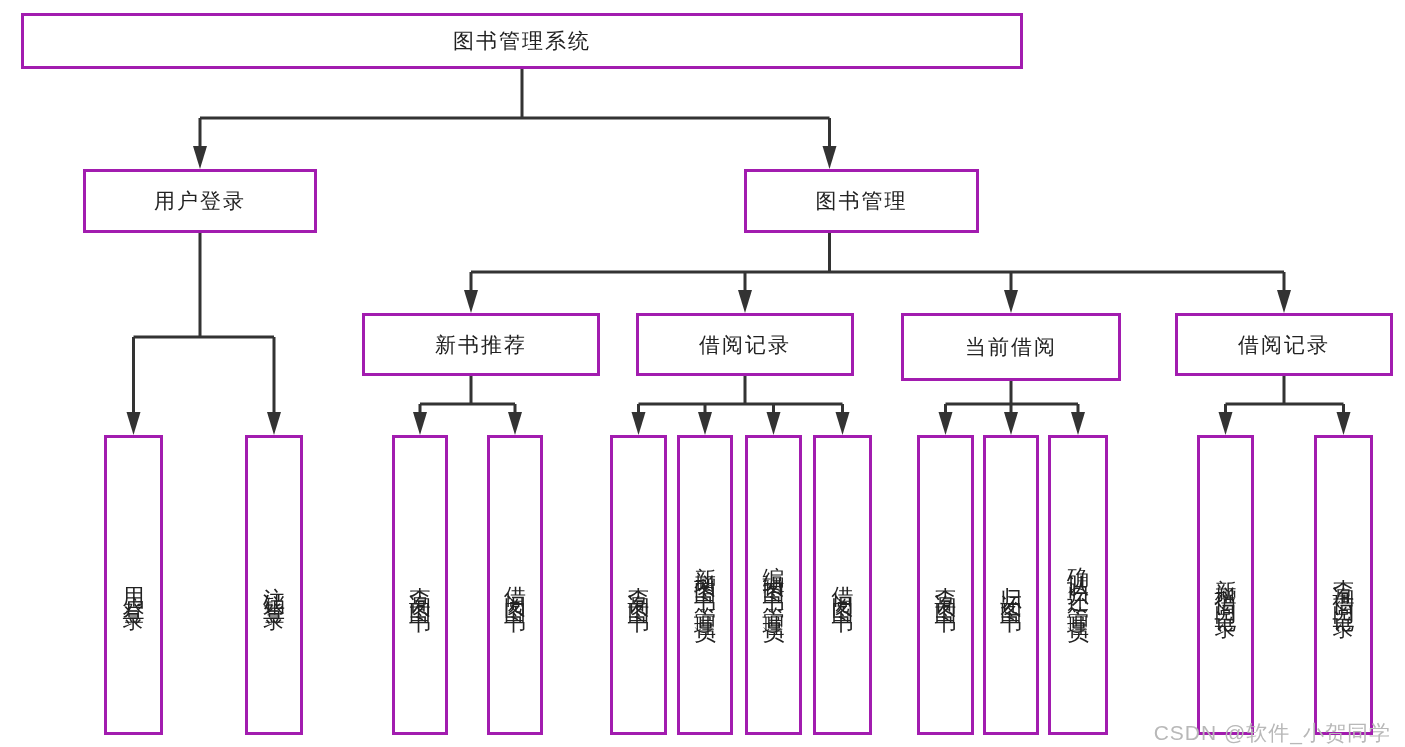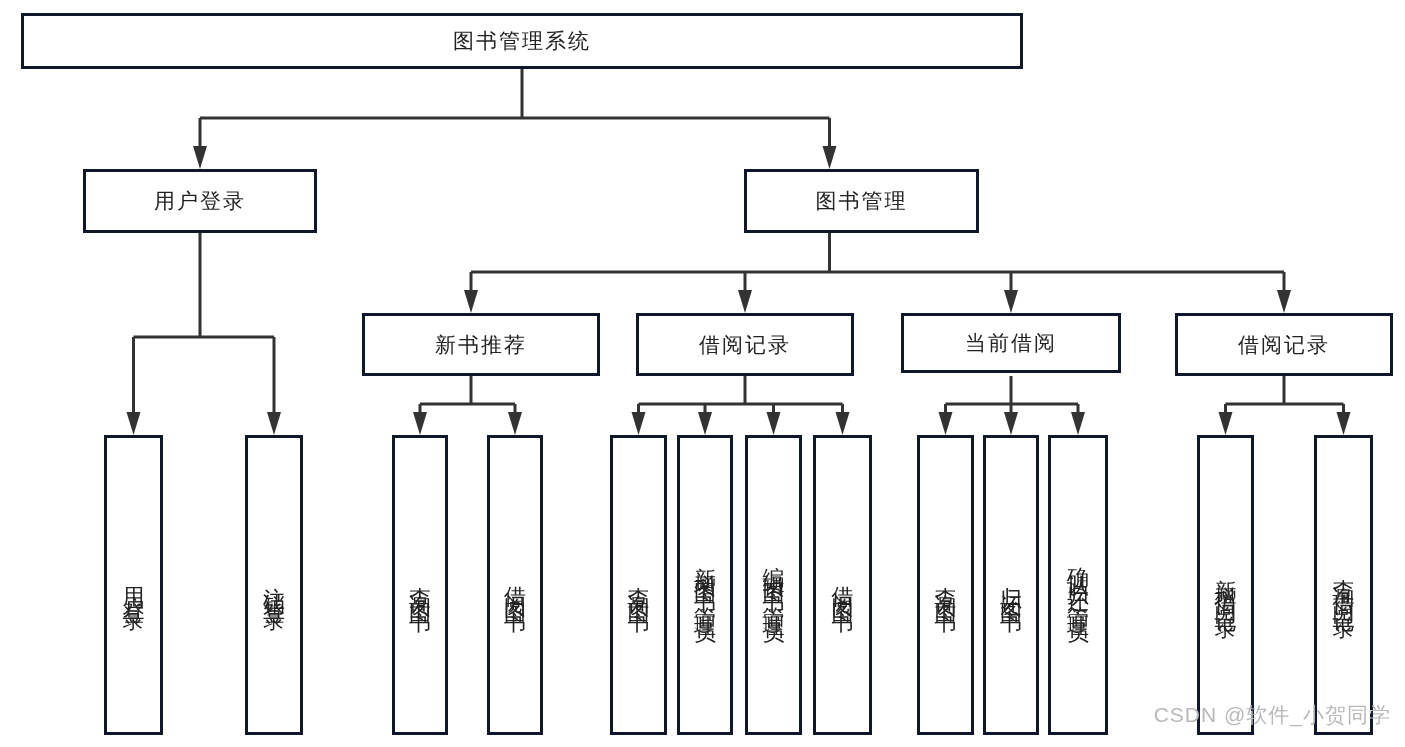--- a/index.html
+++ b/index.html
@@ -4,34 +4,34 @@
 <style>
   html,body { margin:0; padding:0; }
   body { background:#ffffff; font-family:"Liberation Sans","DejaVu Sans",sans-serif; }
   #canvas {
     position:relative; width:1405px; height:747px;
     background:#ffffff; overflow:hidden;
   }
   #connectors { position:absolute; left:0; top:0; width:1405px; height:747px; }
   .box {
     position:absolute; box-sizing:border-box;
-    background:#ffffff; border:3px solid #0f172a;
+    background:#ffffff; border:3px solid #a21caf;
     display:flex; align-items:center; justify-content:center;
     color:#222222;
   }
   .box.h span {
     font-size:21px; letter-spacing:2px; white-space:nowrap;
   }
   .box.v span {
     writing-mode:vertical-rl;
     font-size:22px; letter-spacing:8px; line-height:1;
     white-space:nowrap;
   }
   #watermark {
-    position:absolute; right:14px; bottom:18px;
+    position:absolute; right:14px; bottom:0;
     font-size:21px; letter-spacing:1px;
     color:#b8b8b8; white-space:nowrap;
   }
 </style>
 </head>
 <body>
 
 <div id="canvas">
 
   <svg id="connectors" viewBox="0 0 1405 747" xmlns="http://www.w3.org/2000/svg">
@@ -84,21 +84,21 @@
   <div class="box h" style="left:744px;top:169px;width:235px;height:64px">
     <span>图书管理</span>
   </div>
 
   <div class="box h" style="left:362px;top:313px;width:238px;height:63px">
     <span>新书推荐</span>
   </div>
   <div class="box h" style="left:636px;top:313px;width:218px;height:63px">
     <span>借阅记录</span>
   </div>
-  <div class="box h" style="left:901px;top:313px;width:220px;height:60px">
+  <div class="box h" style="left:901px;top:313px;width:220px;height:68px">
     <span>当前借阅</span>
   </div>
   <div class="box h" style="left:1175px;top:313px;width:218px;height:63px">
     <span>借阅记录</span>
   </div>
 
   <div class="box v" style="left:104px;top:435px;width:59px;height:300px">
     <span>用户登录</span>
   </div>
   <div class="box v" style="left:245px;top:435px;width:58px;height:300px">

